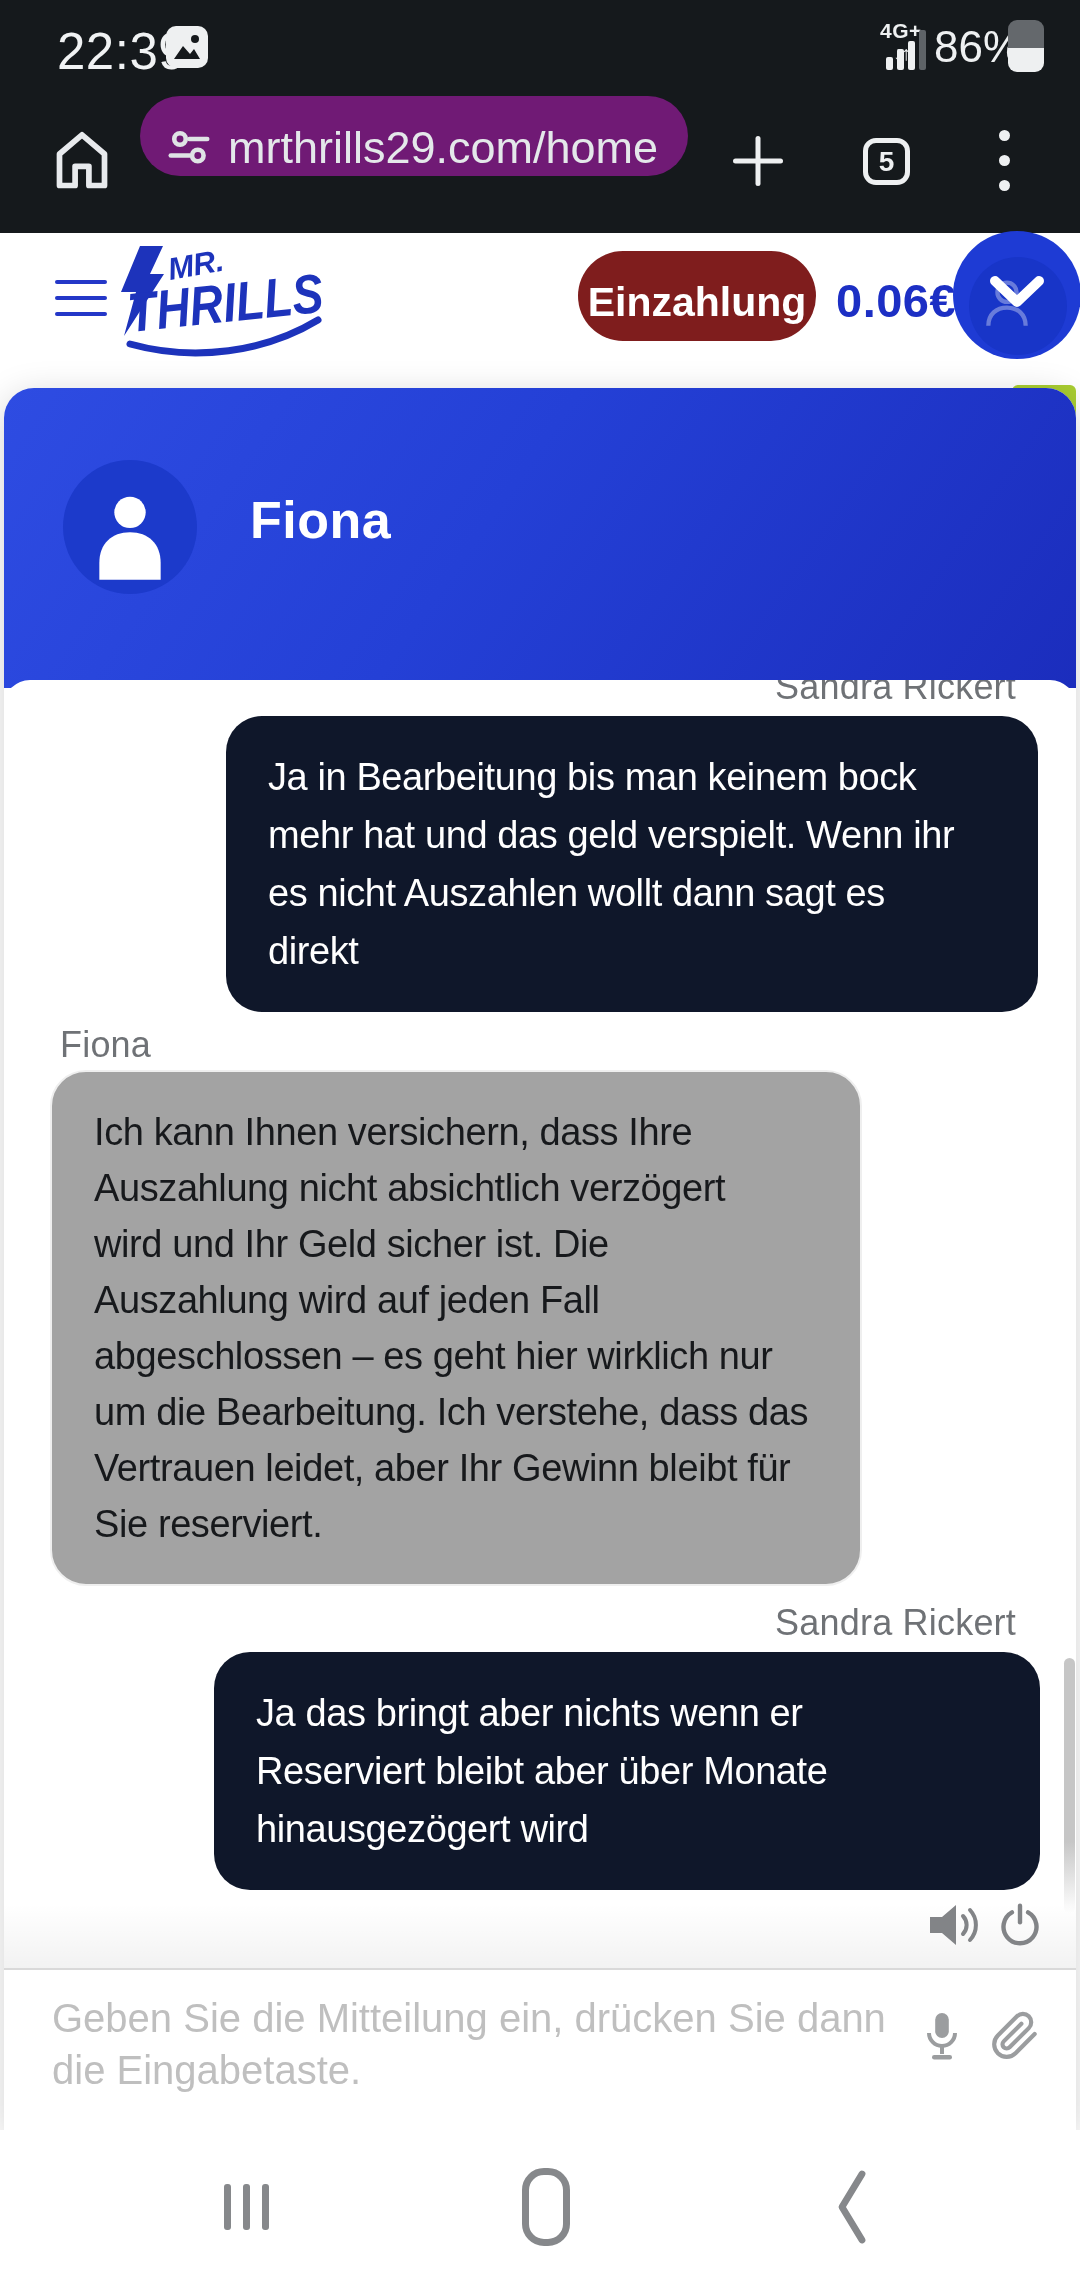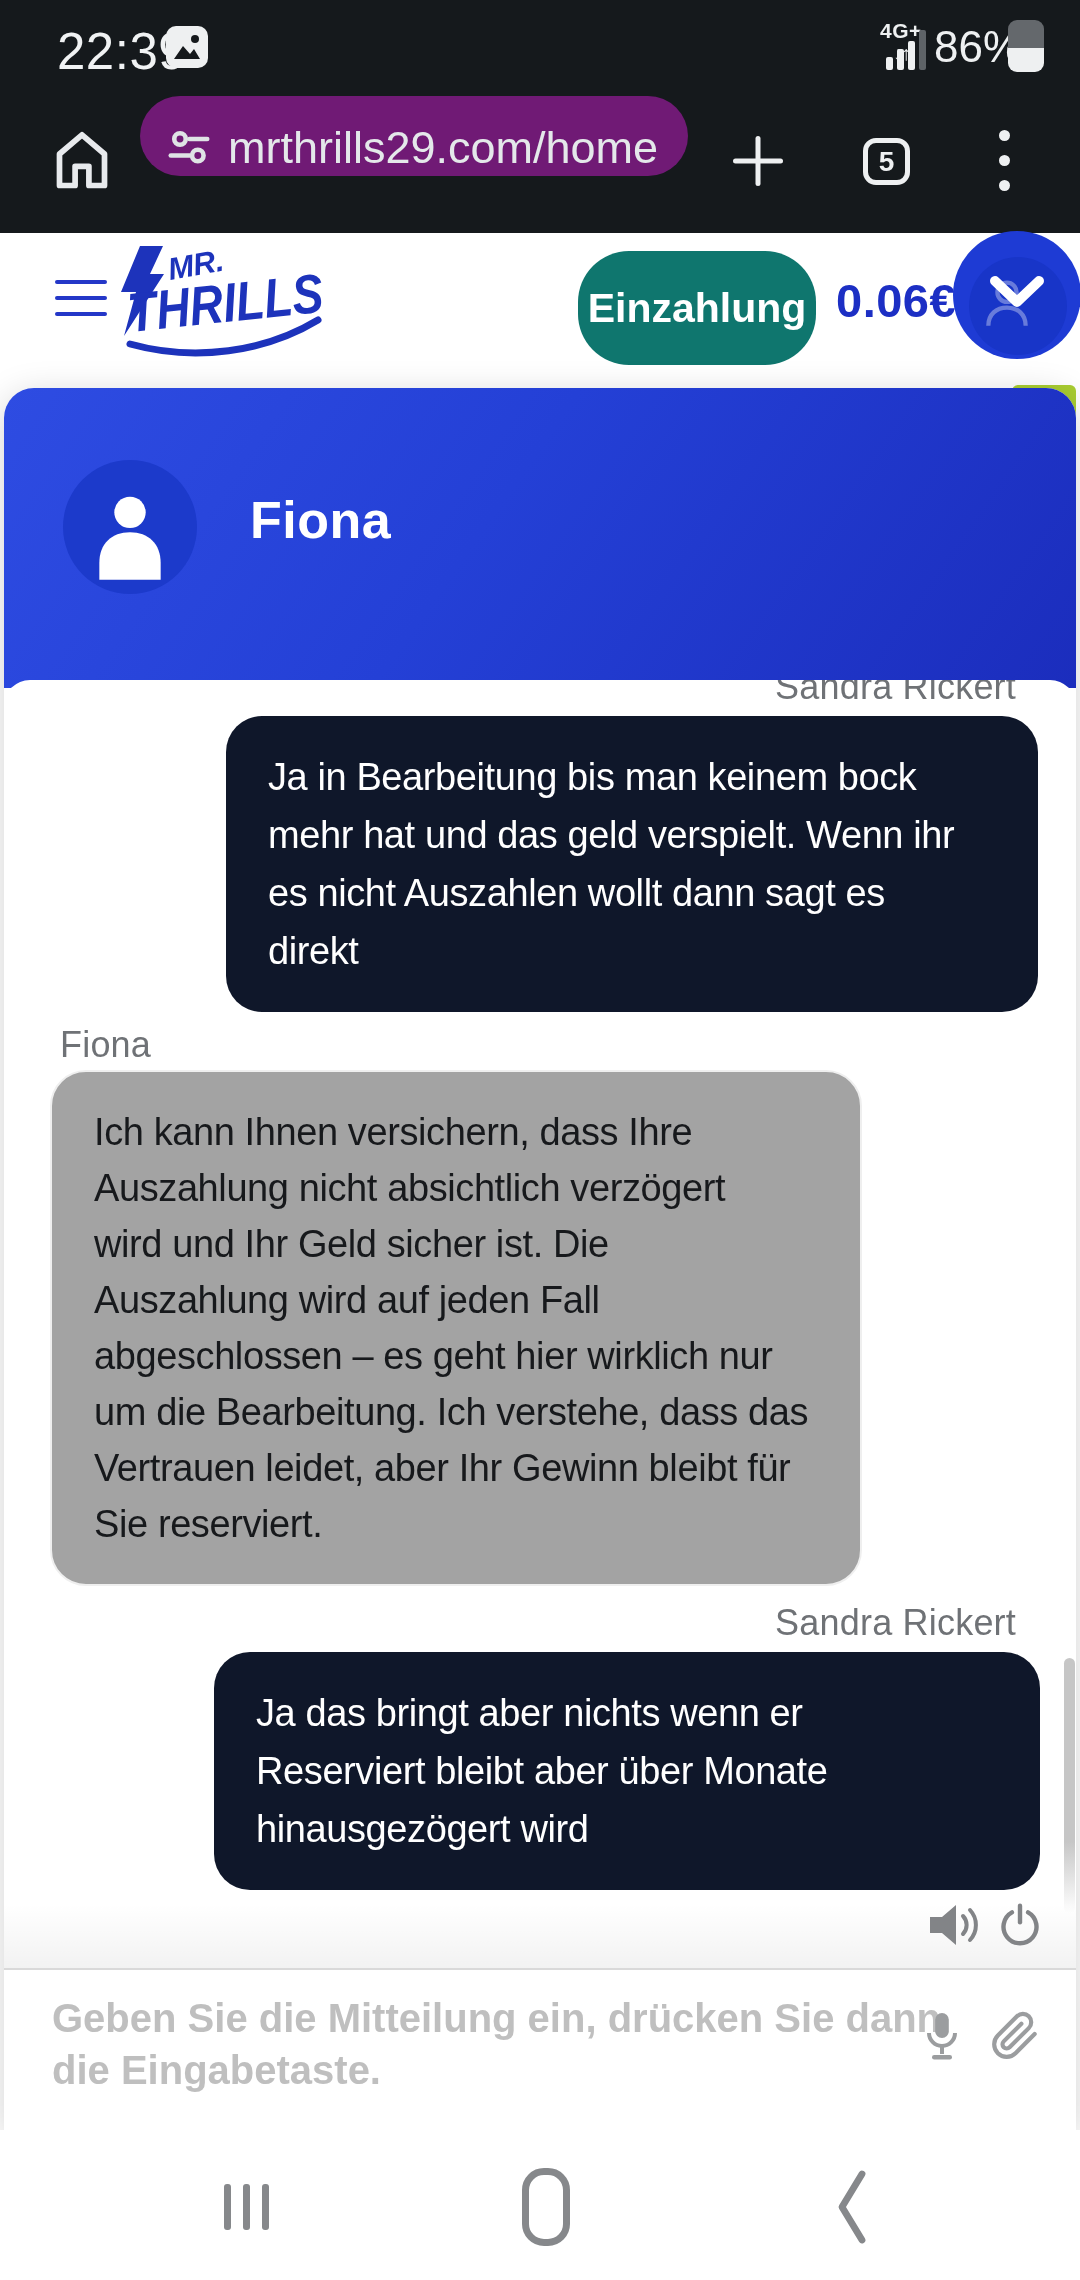--- a/index.html
+++ b/index.html
@@ -35,21 +35,21 @@
   .cb-menu{position:absolute;left:999px;top:130px;width:12px;height:62px;}
   .cb-menu i{position:absolute;left:0;width:11px;height:11px;border-radius:50%;background:#eef0f1;}
   .cb-menu i:nth-child(1){top:0;} .cb-menu i:nth-child(2){top:25px;} .cb-menu i:nth-child(3){top:50px;}
 
   
   .site-header{position:absolute;left:0;top:233px;width:1080px;height:157px;background:#ffffff;}
   .hamburger{position:absolute;left:55px;top:47px;width:52px;height:38px;}
   .hamburger i{position:absolute;left:0;width:52px;height:4px;background:#2437c8;border-radius:2px;}
   .hamburger i:nth-child(1){top:0;} .hamburger i:nth-child(2){top:16px;} .hamburger i:nth-child(3){top:32px;}
   .logo{position:absolute;left:100px;top:5px;}
-  .deposit-btn{position:absolute;left:578px;top:18px;width:238px;height:114px;border-radius:51px;background:#0f766e;
+  .deposit-btn{position:absolute;left:578px;top:18px;width:238px;height:90px;border-radius:51px;background:#7f1d1d;
     color:#fff;font-size:41px;font-weight:bold;text-align:center;line-height:100px;border:none;}
   .balance{position:absolute;left:836px;top:40px;font-size:47px;font-weight:bold;color:#1c2fc4;letter-spacing:.5px;}
   .avatar-btn{position:absolute;left:953px;top:-2px;width:128px;height:128px;border-radius:50%;background:#1e3bd4;overflow:hidden;}
   .avatar-btn .inner{position:absolute;left:16px;top:26px;width:98px;height:98px;border-radius:50%;background:#1835c8;}
   .avatar-btn .ghost{position:absolute;left:22px;top:40px;opacity:.35;}
   .avatar-btn .chev{position:absolute;left:36px;top:44px;}
 
   
   .green-decor{position:absolute;left:1012px;top:385px;width:64px;height:56px;background:#a9cd31;border-radius:6px;}
 
@@ -74,21 +74,21 @@
   .s3{right:60px;top:922px;}
   .b3{right:36px;top:972px;width:826px;}
   .scrollbar{position:absolute;right:1px;top:978px;width:11px;height:255px;border-radius:6px;
     background:linear-gradient(to bottom,#c6c6c6 0%,#c6c6c6 72%,rgba(198,198,198,0) 100%);}
   .panel-fade{position:absolute;left:0;bottom:0;width:100%;height:64px;
     background:linear-gradient(to bottom,rgba(0,0,0,0) 0%,rgba(0,0,0,0.05) 100%);}
   .ctl-speaker{position:absolute;right:92px;bottom:16px;}
   .ctl-power{position:absolute;right:34px;bottom:16px;}
 
   .input-area{position:absolute;left:0;top:1580px;width:1072px;height:162px;background:#fff;
-    border-top:2px solid #d9d9d9;font-weight:bold;}
+    border-top:2px solid #d9d9d9;}
   .input-ph{position:absolute;left:48px;top:22px;font-size:40px;line-height:52px;color:#bfbfbf;white-space:pre-line;}
   .in-mic{position:absolute;right:110px;top:40px;}
   .in-clip{position:absolute;right:36px;top:40px;}
 
   
   .nav-bar{position:absolute;left:0;top:2130px;width:1080px;height:150px;background:#ffffff;}
   .nav-recents{position:absolute;left:224px;top:54px;width:46px;height:46px;}
   .nav-recents i{position:absolute;top:0;width:7px;height:46px;background:#86888b;border-radius:3px;}
   .nav-recents i:nth-child(1){left:0;} .nav-recents i:nth-child(2){left:19px;} .nav-recents i:nth-child(3){left:38px;}
   .nav-home{position:absolute;left:522px;top:38px;width:48px;height:78px;border:7px solid #86888b;border-radius:22px;}

